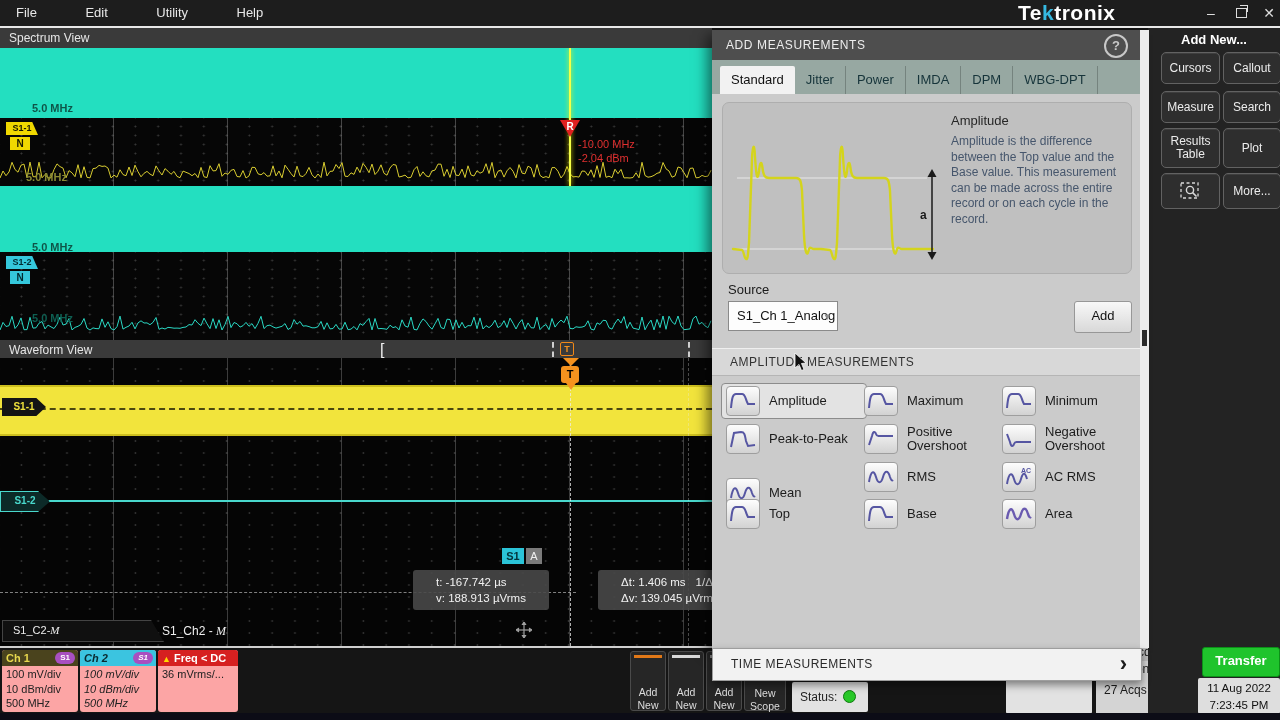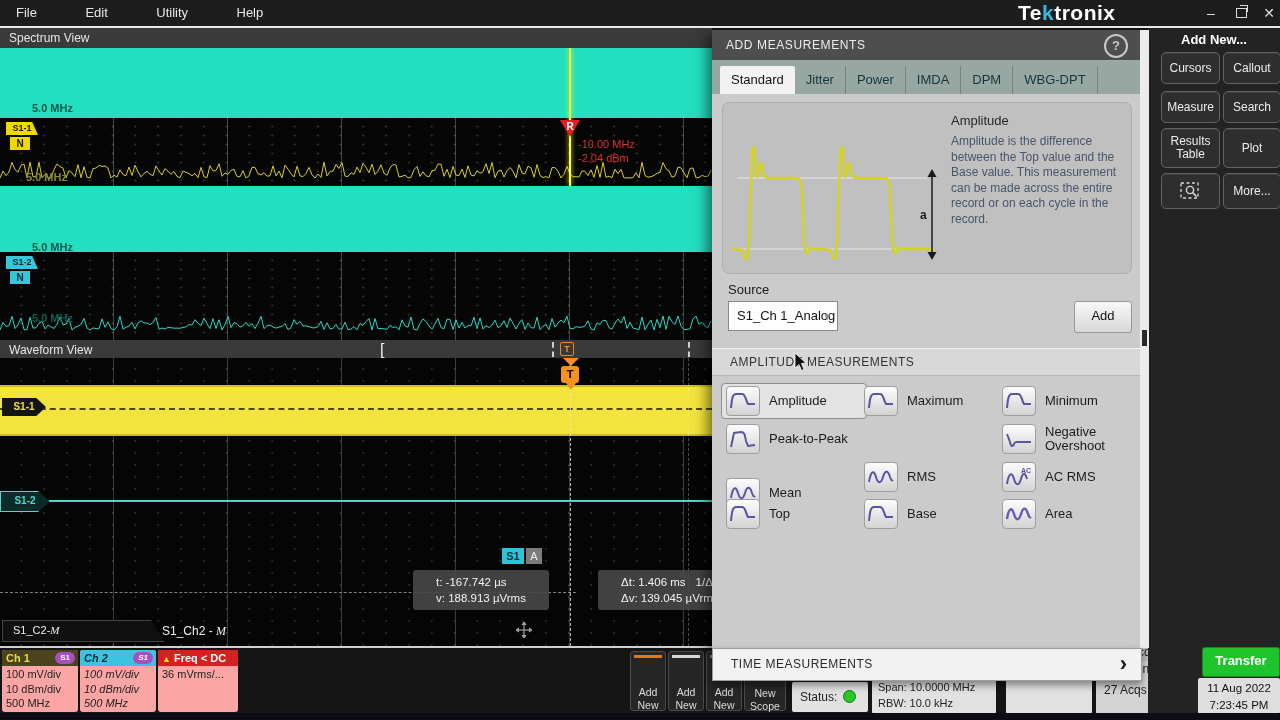--- a/index.html
+++ b/index.html
@@ -332,24 +332,20 @@
 Bus</span>
     </div>
     <div class="add-btn-sm" style="left:744px;width:42px;padding-top:22px;">
       <span class="ml">New
 Scope</span>
     </div>
 
     <div id="status-box">
       <span>Status:</span><span id="status-dot"></span>
     </div>
-    <div id="span-box">
-      <div>Span: 10.0000 MHz</div>
-      <div>RBW: 10.0 kHz</div>
-    </div>
     <div id="empty-box"></div>
   </div>
 
   <div id="acq-panel" class="abs">
     <div class="r hd">Acquisition</div>
     <div class="r">Continuous</div>
     <div class="l">27 Acqs</div>
   </div>
 
   <div id="sidebar" class="abs">
@@ -444,20 +440,28 @@
       </div>
 
       <div class="mcell" style="left:14px;top:330px;">
         <span class="micon">
             <svg width="28" height="24" viewBox="0 0 28 24">
               <path d="M2 20 L5 6 L12 5 C16 5 16 9 17 14 L19 19 L26 18" fill="none" stroke="#5656a2" stroke-width="2"></path>
             </svg>
           </span>
         <span class="mlabel">Peak-to-Peak</span>
       </div>
+      <div class="mcell" style="left:152px;top:330px;">
+        <span class="micon">
+            <svg width="28" height="24" viewBox="0 0 28 24">
+              <path d="M2 18 L5 9 C6 4 8 4 9 7 C10 10 11 9 13 9 L26 9" fill="none" stroke="#5656a2" stroke-width="2"></path>
+            </svg>
+          </span>
+        <span class="mlabel">Positive Overshoot</span>
+      </div>
       <div class="mcell" style="left:290px;top:330px;">
         <span class="micon">
             <svg width="28" height="24" viewBox="0 0 28 24">
               <path d="M2 7 L5 15 C6 20 8 20 9 17 C10 14 11 15 13 15 L26 15" fill="none" stroke="#5656a2" stroke-width="2"></path>
             </svg>
           </span>
         <span class="mlabel">Negative Overshoot</span>
       </div>
 
       <div class="mcell" style="left:14px;top:384px;">

